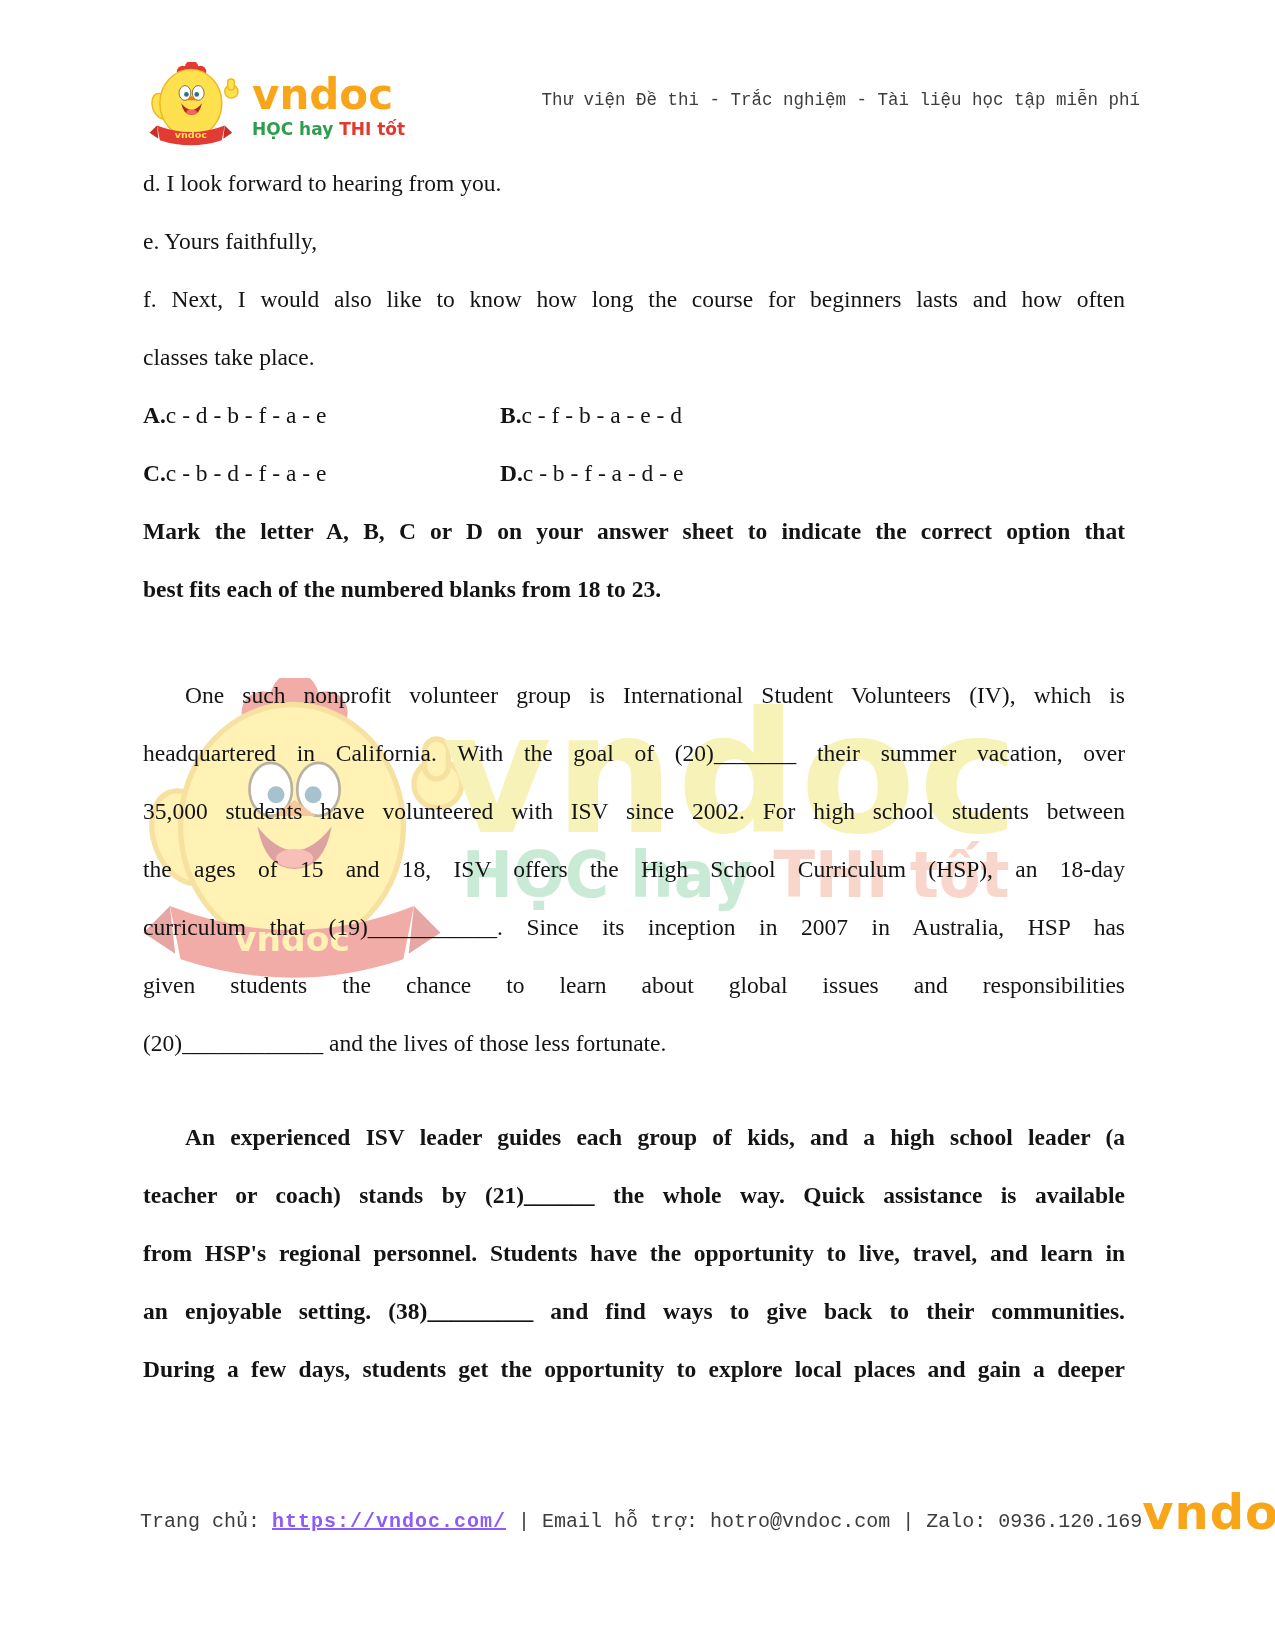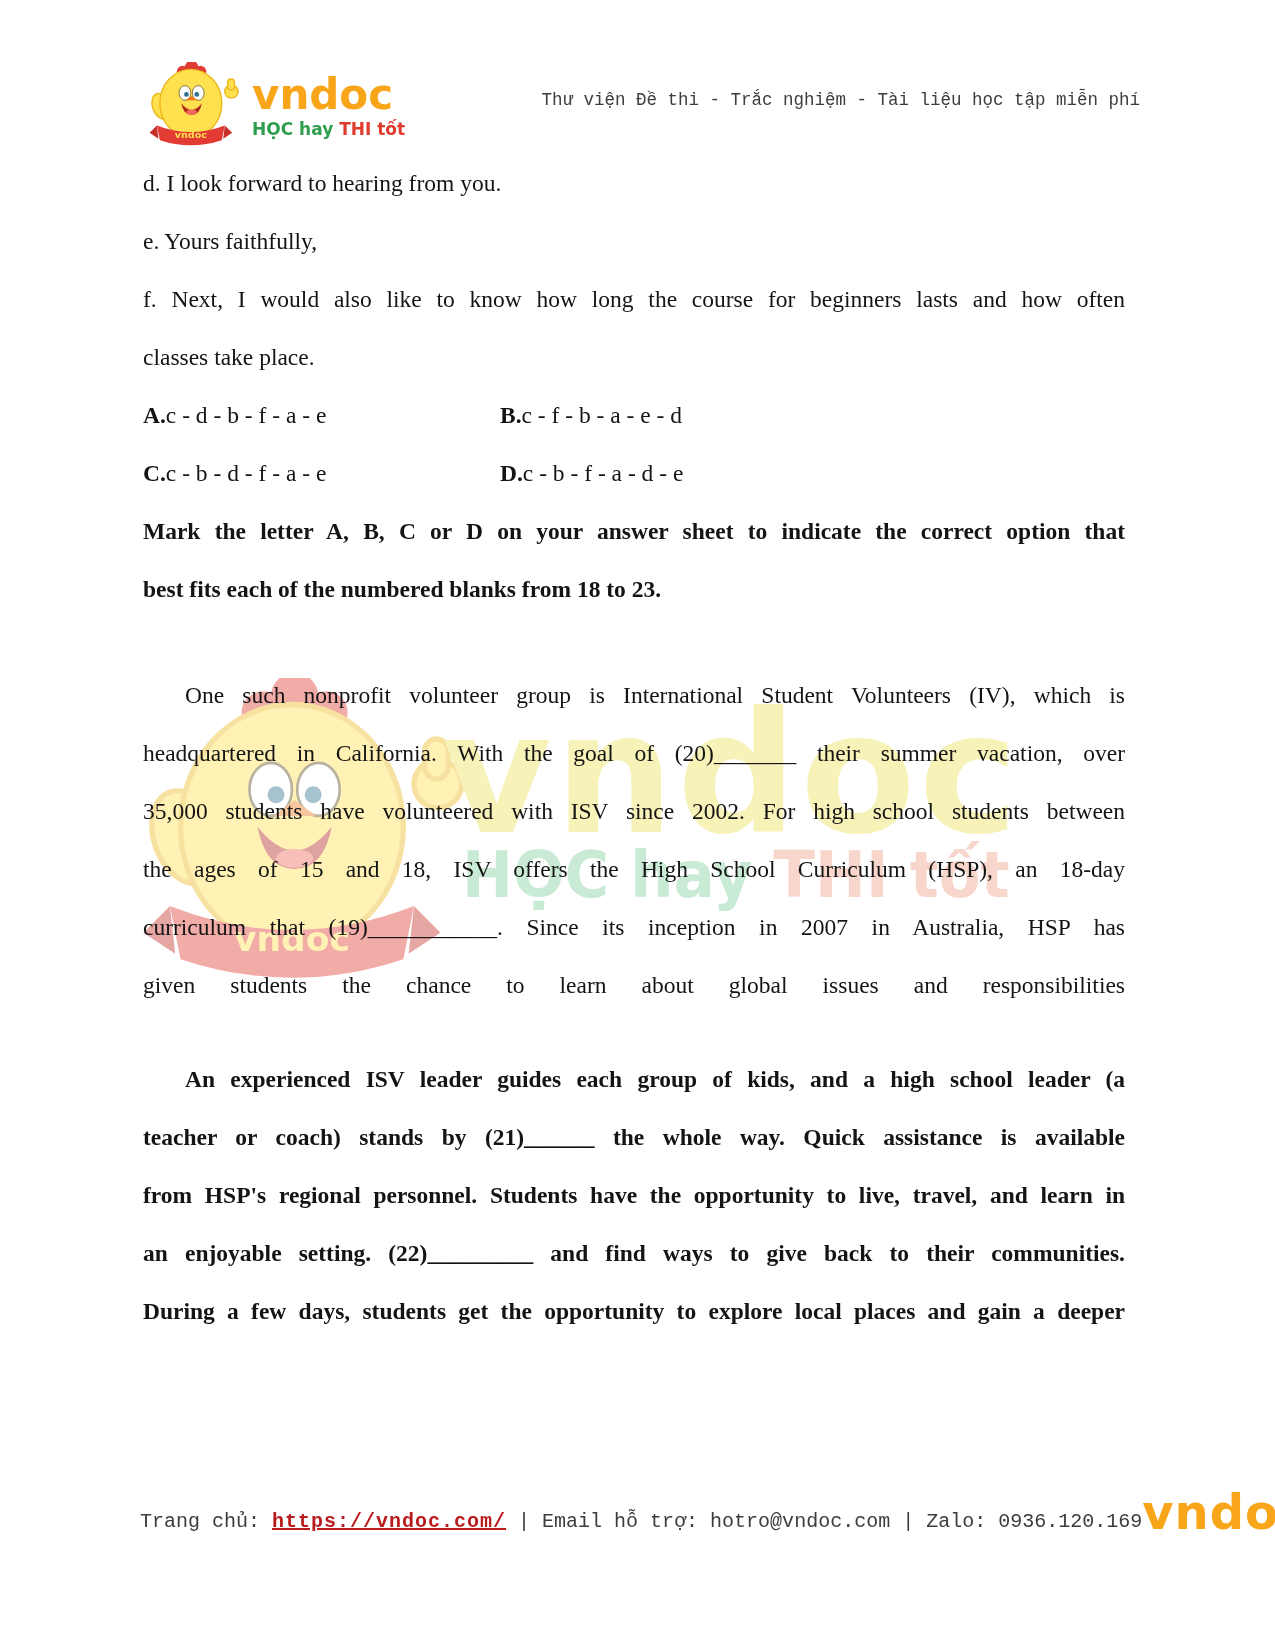--- a/index.html
+++ b/index.html
@@ -50,21 +50,21 @@
   .opt-row { display:grid; grid-template-columns:357px 1fr; line-height:58px; height:58px; }
   .opt-letter { font-weight:bold; }
   .opt-value { }
 
   
   .footer { position:absolute; left:140px; right:88px; top:1500px; display:flex; align-items:flex-start; z-index:2; }
   .footer-text {
     font-family:"Liberation Mono","DejaVu Sans Mono", monospace;
     font-size:20px; color:#3c3c3c; margin-top:10px; white-space:nowrap;
   }
-  .flink { color:#b91c1c; font-weight:bold; text-decoration:underline; letter-spacing:1px; }
+  .flink { color:#8b5cf6; font-weight:bold; text-decoration:underline; letter-spacing:1px; }
   .footer-brand {
     margin-left:auto; font-family:"DejaVu Sans", sans-serif; font-weight:bold;
     font-size:48px; line-height:1; color:#f9a51a; letter-spacing:1px; margin-top:-12px;
   }
 </style>
 </head>
 <body>
 
 <div class="page">
 
@@ -155,27 +155,28 @@
     <div class="line jl bold">Mark the letter A, B, C or D on your answer sheet to indicate the correct option that</div>
     <div class="line bold">best fits each of the numbered blanks from 18 to 23.</div>
 
     <div class="para1">
       <div class="line jl indent">One such nonprofit volunteer group is International Student Volunteers (IV), which is</div>
       <div class="line jl">headquartered in California. With the goal of (20)_______ their summer vacation, over</div>
       <div class="line jl">35,000 students have volunteered with ISV since 2002. For high school students between</div>
       <div class="line jl">the ages of 15 and 18, ISV offers the High School Curriculum (HSP), an 18-day</div>
       <div class="line jl">curriculum that (19)___________. Since its inception in 2007 in Australia, HSP has</div>
       <div class="line jl">given students the chance to learn about global issues and responsibilities</div>
+      <div class="line">(20)____________ and the lives of those less fortunate.</div>
     </div>
 
     <div class="para2">
       <div class="line jl indent">An experienced ISV leader guides each group of kids, and a high school leader (a</div>
       <div class="line jl">teacher or coach) stands by (21)______ the whole way. Quick assistance is available</div>
       <div class="line jl">from HSP's regional personnel. Students have the opportunity to live, travel, and learn in</div>
-      <div class="line jl">an enjoyable setting. (22)_________ and find ways to give back to their communities.</div>
+      <div class="line jl">an enjoyable setting. (38)_________ and find ways to give back to their communities.</div>
       <div class="line jl">During a few days, students get the opportunity to explore local places and gain a deeper</div>
     </div>
   </div>
 
   <div class="footer">
     <div class="footer-text">
       <span>Trang chủ: </span><a class="flink" href="#">https://vndoc.com/</a><span> | Email hỗ trợ: hotro@vndoc.com | Zalo: 0936.120.169</span>
     </div>
     <div class="footer-brand">vndoc</div>
   </div>

